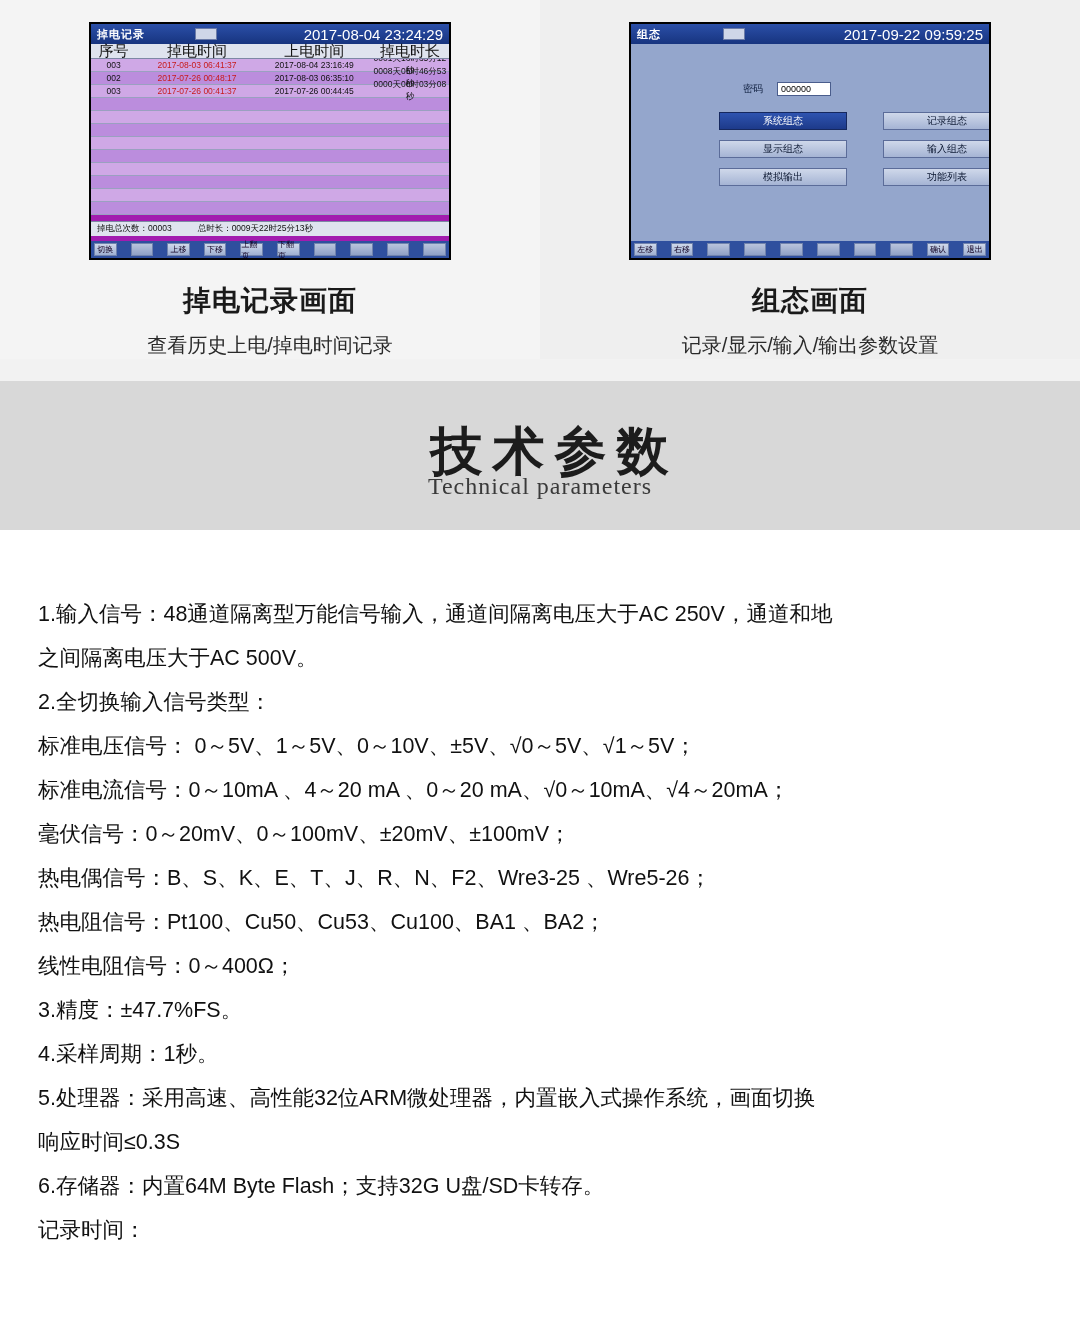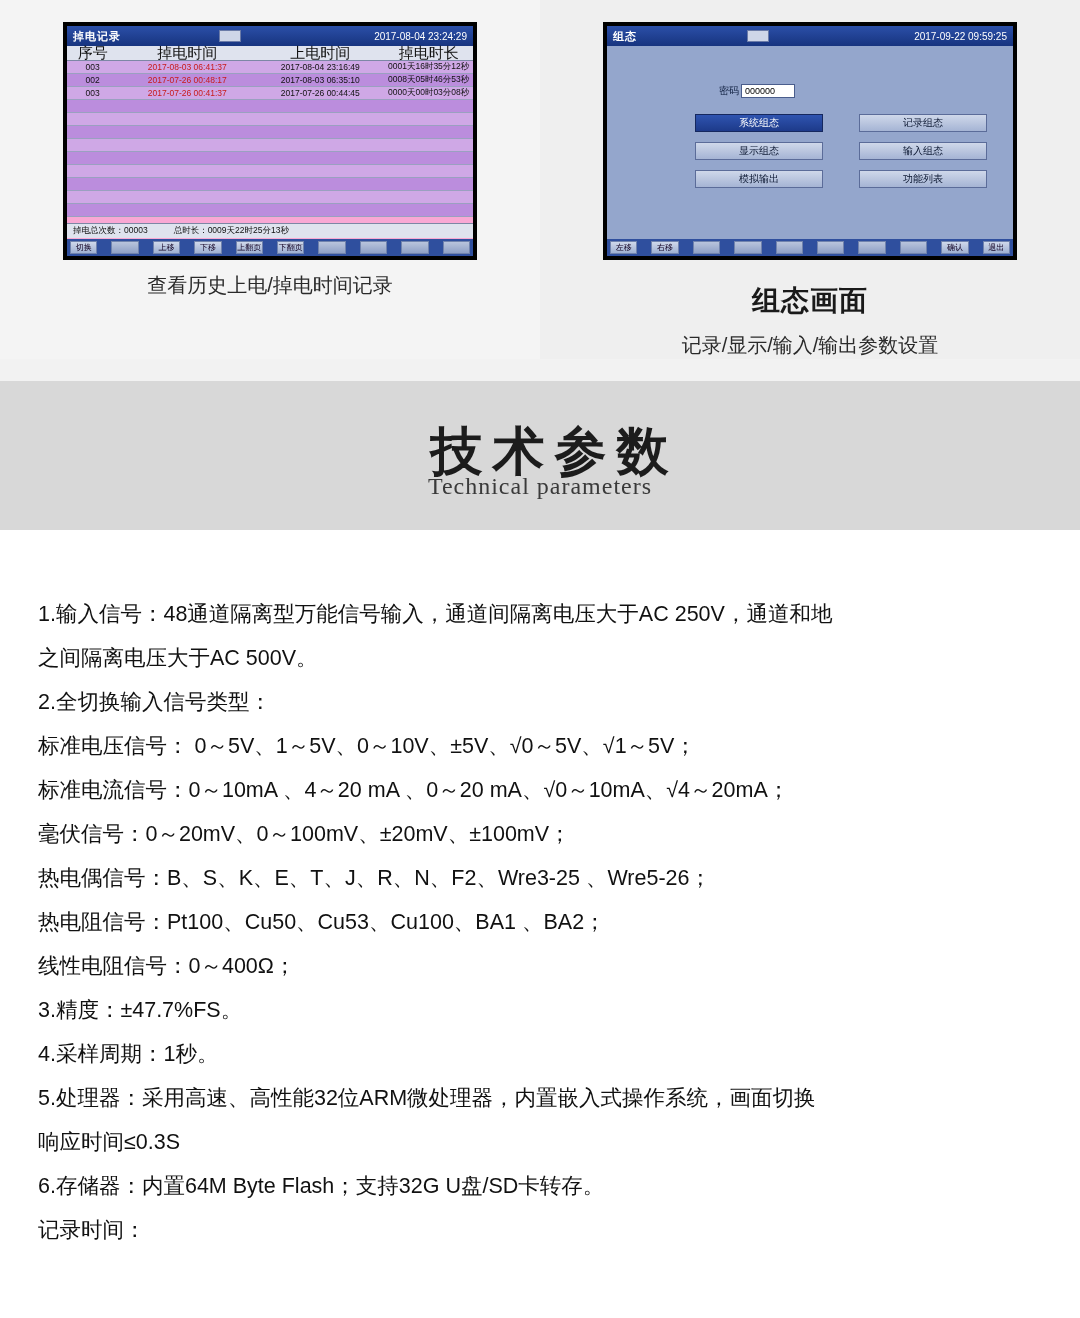--- a/index.html
+++ b/index.html
@@ -23,24 +23,24 @@
     padding: 22px 0 0 0;
     display: flex;
     flex-direction: column;
     align-items: center;
   }
   .screen-col.left { background: #f4f4f4; }
   .screen-col.right { background: #efefef; }
 
   
   .device {
-    width: 414px;
+    width: 362px;
     height: 238px;
-    background: #f9a8d4;
-    border: 4px solid #000000;
+    background: #a21caf;
+    border: 2px solid #000000;
     position: relative;
     overflow: hidden;
     font-size: 9px;
     color: #111;
   }
   .dev-title {
     height: 20px;
     background: linear-gradient(#2b4fa8, #17347f);
     display: flex;
     align-items: center;
@@ -49,21 +49,21 @@
     color: #fff;
     font-size: 11px;
   }
   .dev-title .t-left { font-weight: bold; letter-spacing: 1px; }
   .dev-title .t-mid {
     width: 22px; height: 12px;
     background: #cfd6e8;
     border: 1px solid #6b7ba8;
     display: inline-block;
   }
-  .dev-title .t-right { font-size: 10px; margin-left: 36px; }
+  .dev-title .t-right { font-size: 15px; margin-left: 36px; }
 
   
   .pr-head {
     display: flex;
     background: #dfe3ee;
     border-bottom: 1px solid #7d87a5;
     height: 15px;
     align-items: center;
     font-size: 15px;
   }
@@ -118,21 +118,21 @@
   .cfg-body {
     height: 201px;
     background: #94a6cc;
     position: relative;
   }
   .cfg-pw {
     position: absolute;
     top: 38px; left: 112px;
     display: flex;
     align-items: flex-start;
-    gap: 2px;
+    gap: 14px;
     font-size: 10px;
     color: #102040;
   }
   .cfg-pw input {
     width: 54px; height: 14px;
     font-size: 9px;
     border: 1px solid #4a5d8c;
     background: #fff;
     padding: 0 3px;
   }
@@ -269,20 +269,21 @@
           <div class="b">下移</div>
           <div class="b">上翻页</div>
           <div class="b">下翻页</div>
           <div class="b empty"></div>
           <div class="b empty"></div>
           <div class="b empty"></div>
           <div class="b empty"></div>
         </div>
       </div>
 
+      <div class="caption-main">掉电记录画面</div>
       <div class="caption-sub">查看历史上电/掉电时间记录</div>
     </div>
 
     <div class="screen-col right">
       <div class="device">
 
         <div class="dev-title">
           <span class="t-left">组态</span>
           <span class="t-mid"></span>
           <span class="t-right">2017-09-22 09:59:25</span>

